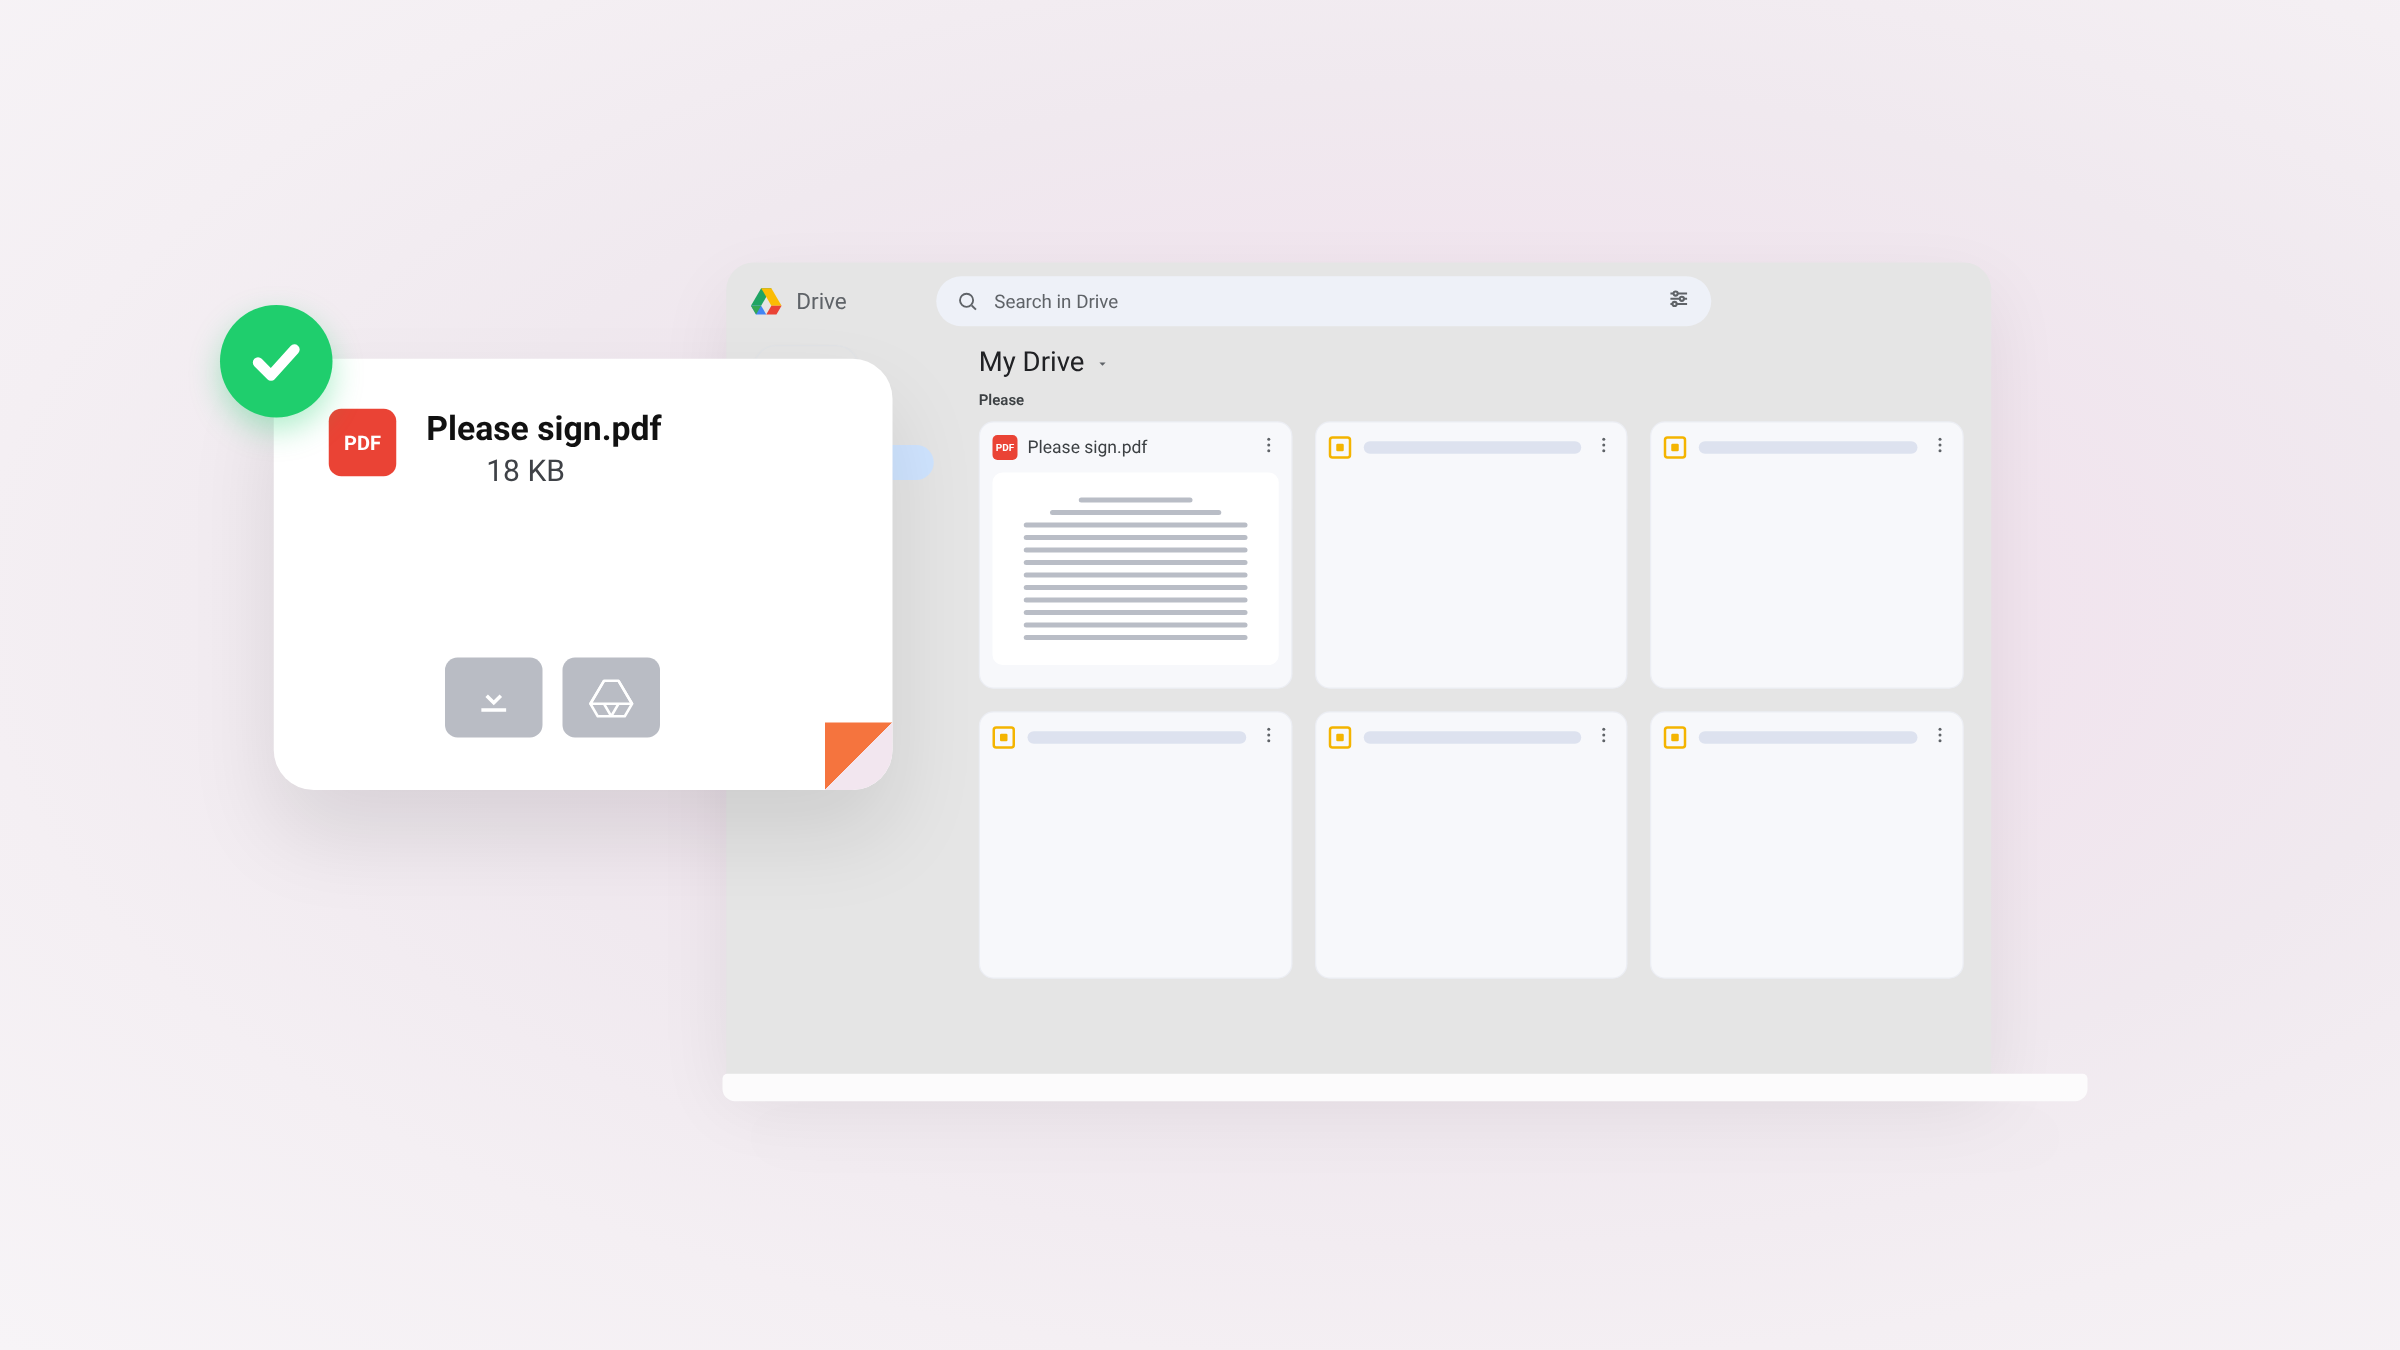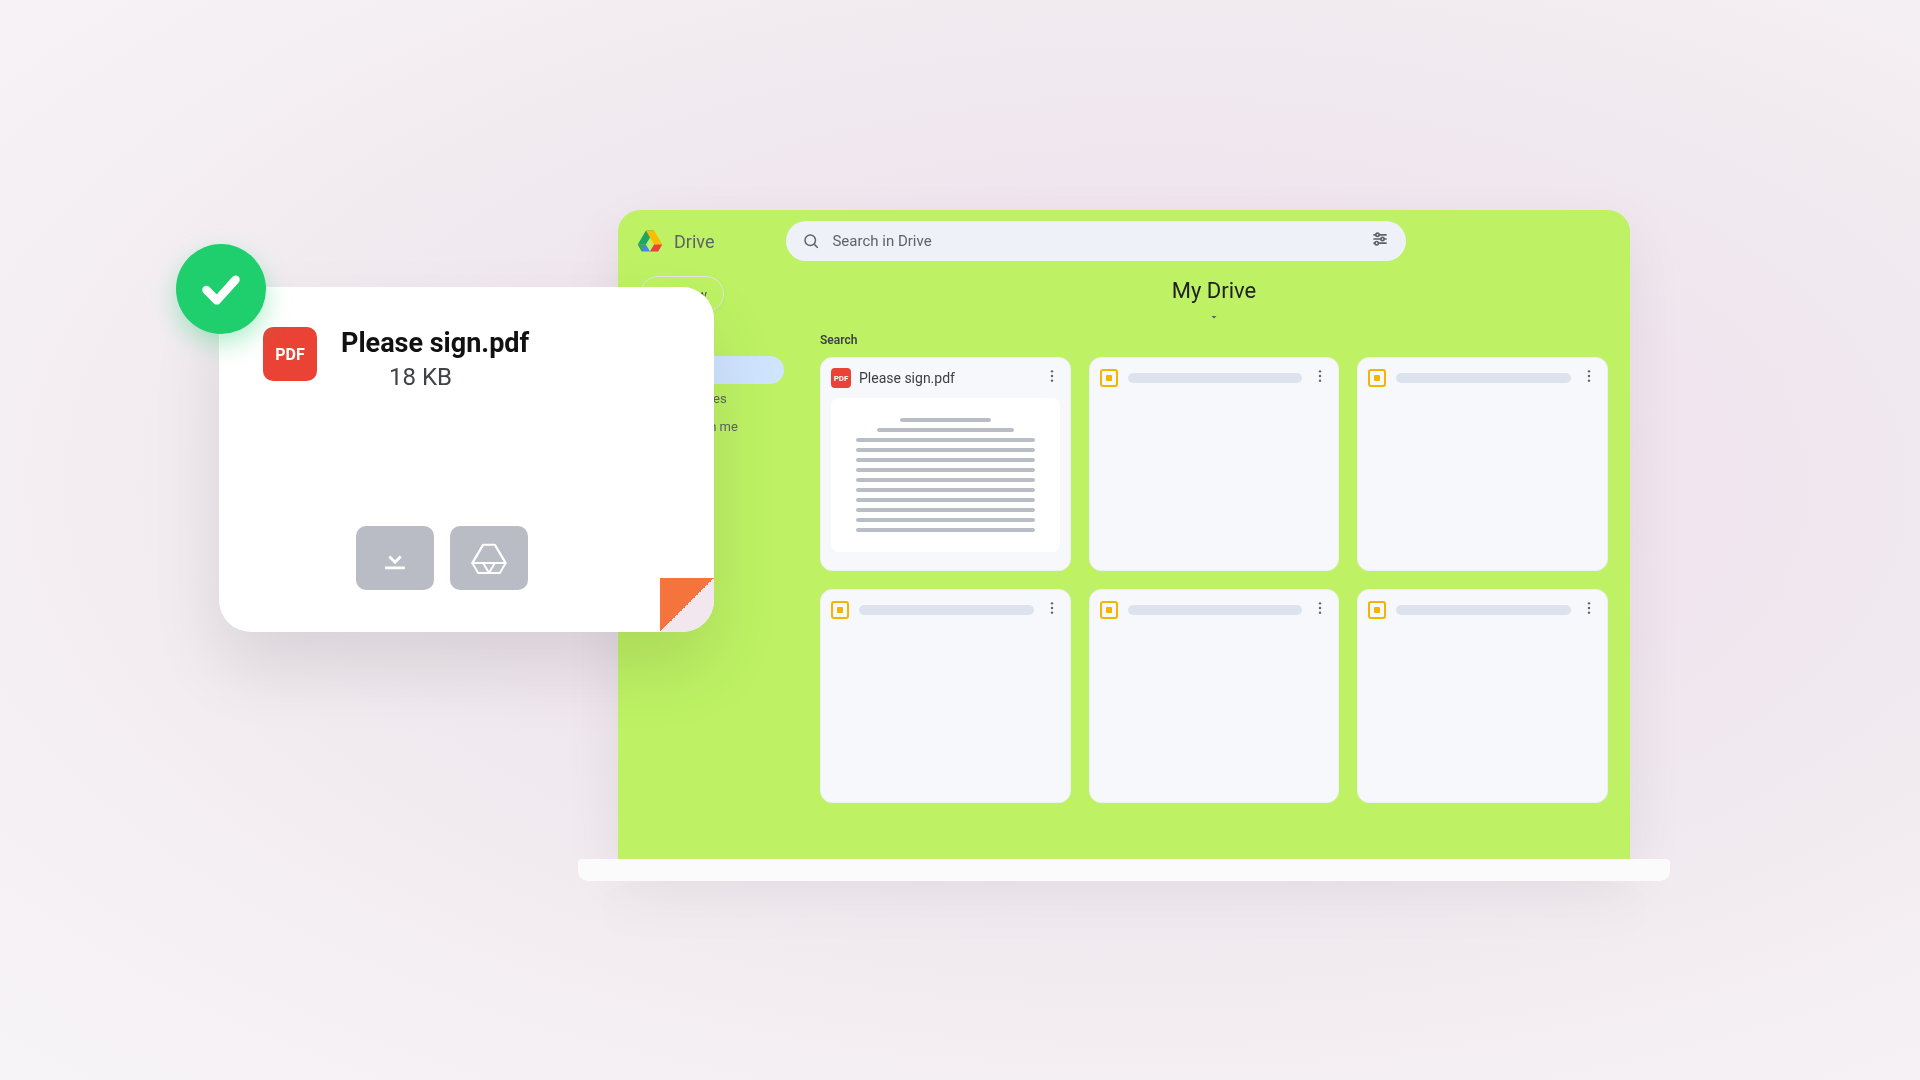--- a/index.html
+++ b/index.html
@@ -14,25 +14,25 @@
     left: 578px;
     top: 859px;
     width: 1092px;
     height: 22px;
     background: #fcfbfc;
     border-radius: 4px 4px 10px 10px;
     box-shadow: 0 40px 60px -10px rgba(0,0,0,0.18);
   }
   .drive-window {
     position: absolute;
-    left: 618px;
+    left: 581px;
     top: 210px;
     width: 1012px;
     height: 650px;
-    background: #bef264;
+    background: #e5e5e5;
     border-radius: 22px 22px 0 0;
     box-shadow: 0 22px 60px rgba(0,0,0,0.07);
     overflow: hidden;
   }
   .drive-topbar {
     display: flex;
     align-items: center;
     height: 62px;
     padding: 0 24px 0 18px;
   }
@@ -68,21 +68,21 @@
     height: 28px;
     border-radius: 0 14px 14px 0;
     display: flex; align-items: center;
     padding-left: 38px;
     margin-right: 14px;
     font-size: 13px; color: #5f6368;
   }
   .nav-item.active { background: #cfe4ff; color: #1a1c1e; }
 
   .drive-main { flex: 1; padding: 0 22px; }
-  .loc-row { display: flex; align-items: center; gap: 8px; margin: 6px 0 10px; flex-direction: column; }
+  .loc-row { display: flex; align-items: center; gap: 8px; margin: 6px 0 10px; }
   .loc-title { font-size: 22px; color: #202124; }
   .files-label { font-size: 12px; color: #3c4043; font-weight: 600; margin-bottom: 10px; }
 
   .file-grid { display: grid; grid-template-columns: repeat(3, 1fr); gap: 18px; }
   .file-card {
     background: #f7f8fb;
     border: 1px solid #eceef4;
     border-radius: 12px;
     height: 214px;
     overflow: hidden;
@@ -208,21 +208,21 @@
           </div>
       </div>
 
       <div class="drive-main">
         <div class="loc-row">
           <span class="loc-title">My Drive</span>
           <svg width="12" height="12" viewBox="0 0 24 24">
               <path fill="#5f6368" d="M7 10l5 5 5-5z"></path>
             </svg>
         </div>
-        <div class="files-label">Search</div>
+        <div class="files-label">Please</div>
         <div class="file-grid" id="file-grid">
             <div class="file-card">
               <div class="card-head">
                 <div class="pdf-badge">PDF</div>
                 <span class="title-text">Please sign.pdf</span>
                 <span class="more"><svg width="16" height="16" viewBox="0 0 24 24" fill="#5f6368">
                     <circle cx="12" cy="5" r="1.8"></circle>
                     <circle cx="12" cy="12" r="1.8"></circle>
                     <circle cx="12" cy="19" r="1.8"></circle>
                   </svg></span>

